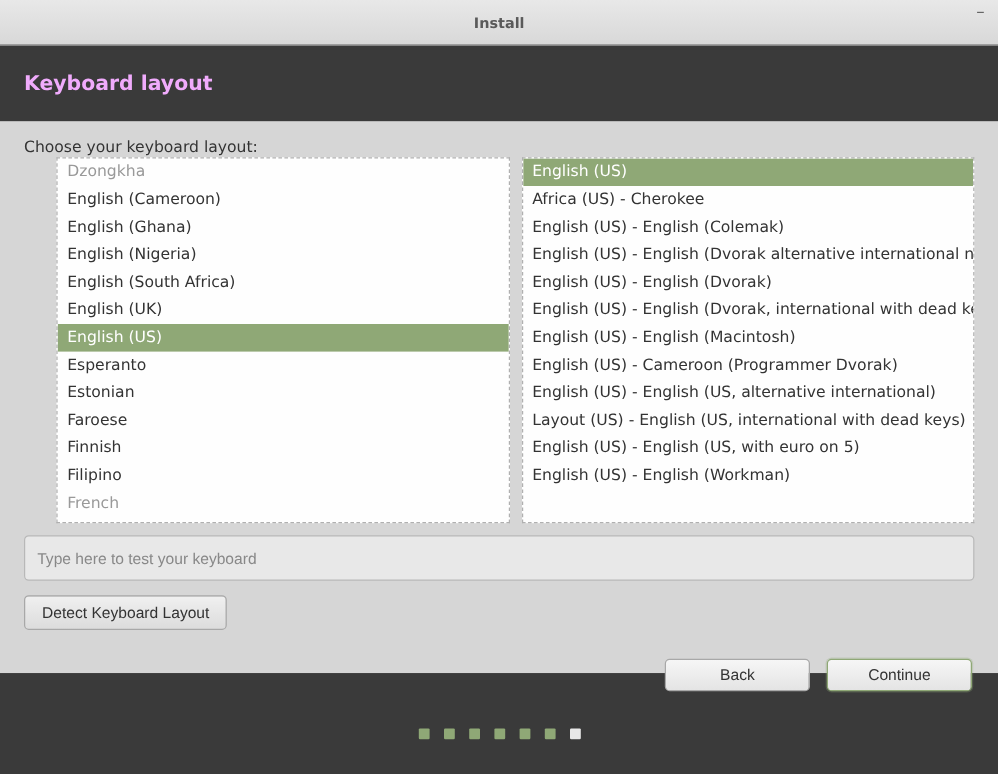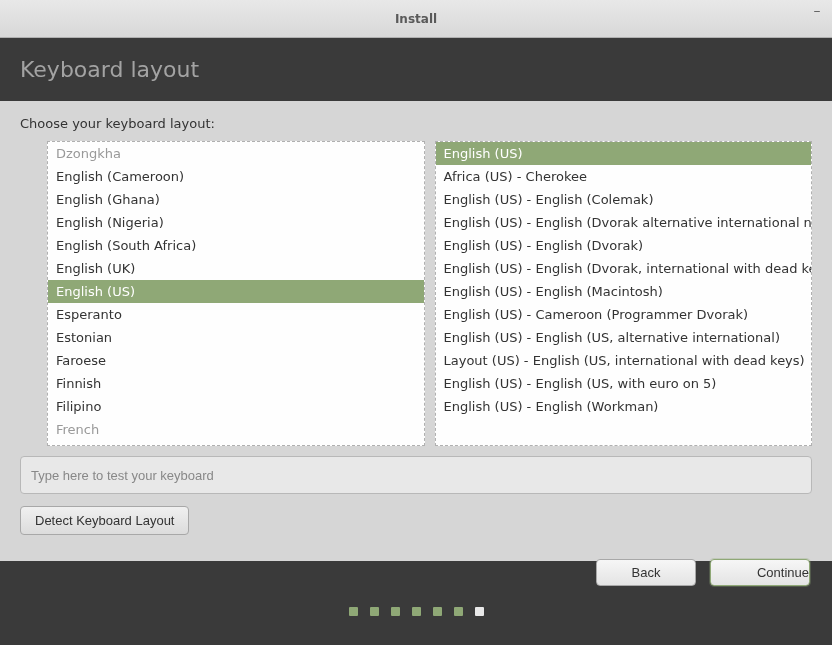--- a/index.html
+++ b/index.html
@@ -38,32 +38,32 @@
       text-align: center;
     }
     .header {
       background: #3a3a3a;
       height: 63px;
       display: flex;
       align-items: center;
       padding-left: 20px;
     }
     .header-title {
-      color: #a3a3a3;
-      font-size: 22px;
-      font-weight: 400;
+      color: #f0abfc;
+      font-size: 17px;
+      font-weight: 700;
     }
     .content {
       background: #d6d6d6;
       padding: 15px 20px;
       height: 460px;
     }
     .prompt {
       color: #333;
-      margin-bottom: 10px;
+      margin-bottom: 0;
       font-size: 13px;
     }
     .lists-container {
       display: flex;
       gap: 10px;
       height: 305px;
       margin-left: 27px;
     }
     .list-box {
       flex: 1;
@@ -110,34 +110,33 @@
       cursor: pointer;
     }
     .nav-buttons {
       display: flex;
       justify-content: flex-end;
       gap: 14px;
       margin-top: 24px;
       padding-right: 2px;
     }
     .nav-btn {
-      width: 100px;
-      padding: 5px 0;
+      width: 121px;
+      padding: 5px 12px;
       background: linear-gradient(to bottom, #f6f6f6, #e4e4e4);
       border: 1px solid #a8a8a8;
       border-radius: 4px;
       font-size: 13px;
       color: #333;
       cursor: pointer;
       text-align: center;
     }
     .nav-btn.primary {
       border: 1px solid #8fa876;
       box-shadow: 0 0 0 1px rgba(143,168,118,0.3);
-      text-align: right;
     }
     .footer {
       background: #3a3a3a;
       height: 100px;
       display: flex;
       align-items: center;
       justify-content: center;
       gap: 12px;
     }
     .dot {

